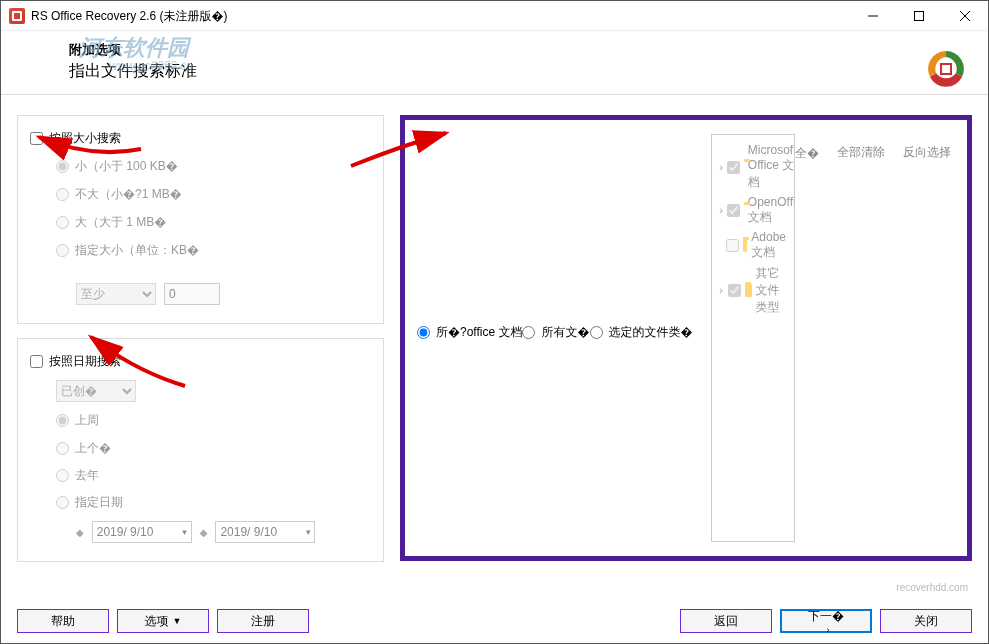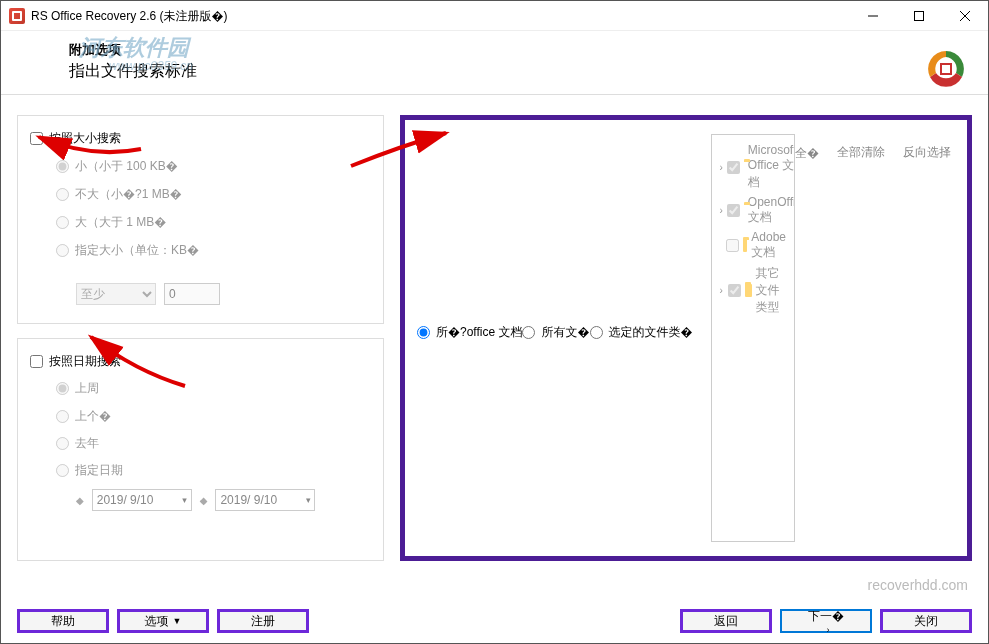--- a/index.html
+++ b/index.html
@@ -50,25 +50,25 @@
     .tree-box { border: 1px solid #ccc; flex: 1; padding: 6px 8px; margin-left: 18px; background: #fff; overflow: auto; }
     .tree-row { display: flex; align-items: center; gap: 4px; padding: 2px 0; color: #999; }
     .tree-expand { width: 10px; color: #999; font-size: 10px; }
     .tree-cb { width: 13px; height: 13px; }
     .tree-folder { width: 16px; height: 13px; background: #ffd776; border-radius: 1px; position: relative; }
     .tree-folder::before { content: ""; position: absolute; top: -2px; left: 0; width: 6px; height: 3px; background: #ffd776; border-radius: 1px 1px 0 0; }
     
     .tree-actions { display: flex; justify-content: flex-end; gap: 18px; margin: 10px 4px 0 0; color: #888; }
     .tree-actions span { cursor: pointer; }
     
-    .footer-link { position: absolute; right: 20px; bottom: 50px; color: #bbb; font-size: 14px; }
+    .footer-link { position: absolute; right: 20px; bottom: 50px; color: #bbb; font-size: 10px; }
     
     .button-bar { position: absolute; bottom: 10px; left: 0; right: 0; display: flex; padding: 0 16px; gap: 8px; }
     .button-bar .spacer { flex: 1; }
-    .btn { width: 92px; height: 24px; border: 3px solid #6d28d9; background: #f5f5f5; display: flex; align-items: center; justify-content: center; cursor: pointer; color: #000; position: relative; }
+    .btn { width: 92px; height: 24px; border: 1px solid #6d28d9; background: #f5f5f5; display: flex; align-items: center; justify-content: center; cursor: pointer; color: #000; position: relative; }
     .btn.primary { border: 2px solid #0078d7; flex-direction: column; }
     .btn .arrow { font-size: 9px; margin-left: 4px; }
     
     
     .arrow-annot { position: absolute; pointer-events: none; z-index: 50; }
     .arrow-annot svg { overflow: visible; }
   </style>
 </head>
 <body>
 
@@ -142,20 +142,21 @@
         </div>
       </div>
     </div>
 
     <div class="panel" style="flex:1;">
       <div class="checkbox-row">
         <input type="checkbox" style="">
         <span class="cb-label">按照日期搜索</span>
       </div>
       <div class="radio-group">
+        <div style="margin-bottom:10px;"><select disabled="" style="width:80px;height:22px;background:#f0f0f0;border:1px solid #ccc;color:#888;"><option>已创�</option></select></div>
         <div class="radio-row">
             <input type="radio" disabled="" checked="" style="">
             <span>上周</span>
           </div>
         <div class="radio-row">
             <input type="radio" disabled="" style="">
             <span>上个�</span>
           </div>
         <div class="radio-row">
             <input type="radio" disabled="" style="">

